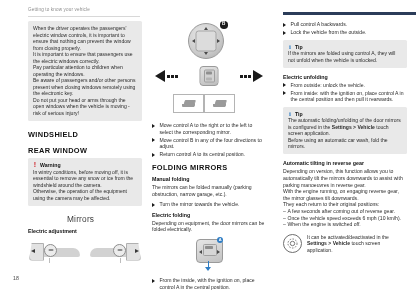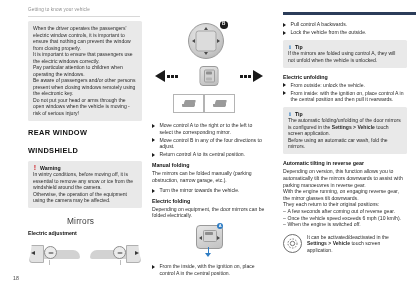--- a/index.html
+++ b/index.html
@@ -296,22 +296,22 @@
   <div class="col col-a" style="top:21px;">
 
     <div class="box">
       <p>When the driver operates the passengers' electric window controls, it is important to ensure that nothing can prevent the window from closing properly.</p>
       <p>It is important to ensure that passengers use the electric windows correctly.</p>
       <p>Pay particular attention to children when operating the windows.</p>
       <p>Be aware of passengers and/or other persons present when closing windows remotely using the electronic key.</p>
       <p>Do not put your head or arms through the open windows when the vehicle is moving - risk of serious injury!</p>
     </div>
 
+    <div class="h2" style="margin-top:9px;margin-bottom:6px;">Windshield</div>
     <div class="h2" style="margin-top:7px;">Rear Window</div>
-    <div class="h2" style="margin-top:9px;margin-bottom:6px;">Windshield</div>
 
     <div class="box">
       <div class="box-head">
         <span class="warn-mark">!</span>
         <span class="box-title">Warning</span>
       </div>
       <p>In wintry conditions, before moving off, it is essential to remove any snow or ice from the windshield around the camera.</p>
       <p>Otherwise, the operation of the equipment using the camera may be affected.</p>
     </div>
 
@@ -383,20 +383,21 @@
         </div>
       </div>
     </div>
 
     <ul class="bl" style="margin-top:2px;">
       <li><span class="tri"></span><span>Move control A to the right or to the left to select the corresponding mirror.</span></li>
       <li><span class="tri"></span><span>Move control B in any of the four directions to adjust.</span></li>
       <li><span class="tri"></span><span>Return control A to its central position.</span></li>
     </ul>
 
+    <div class="h2" style="margin-top:5px;">Folding Mirrors</div>
 
     <div class="h3" style="margin-top:4px;">Manual folding</div>
     <p class="body">The mirrors can be folded manually (parking obstruction, narrow garage, etc.).</p>
 
     <ul class="bl">
       <li><span class="tri"></span><span>Turn the mirror towards the vehicle.</span></li>
     </ul>
 
     <div class="h3" style="margin-top:3px;">Electric folding</div>
     <p class="body">Depending on equipment, the door mirrors can be folded electrically.</p>

